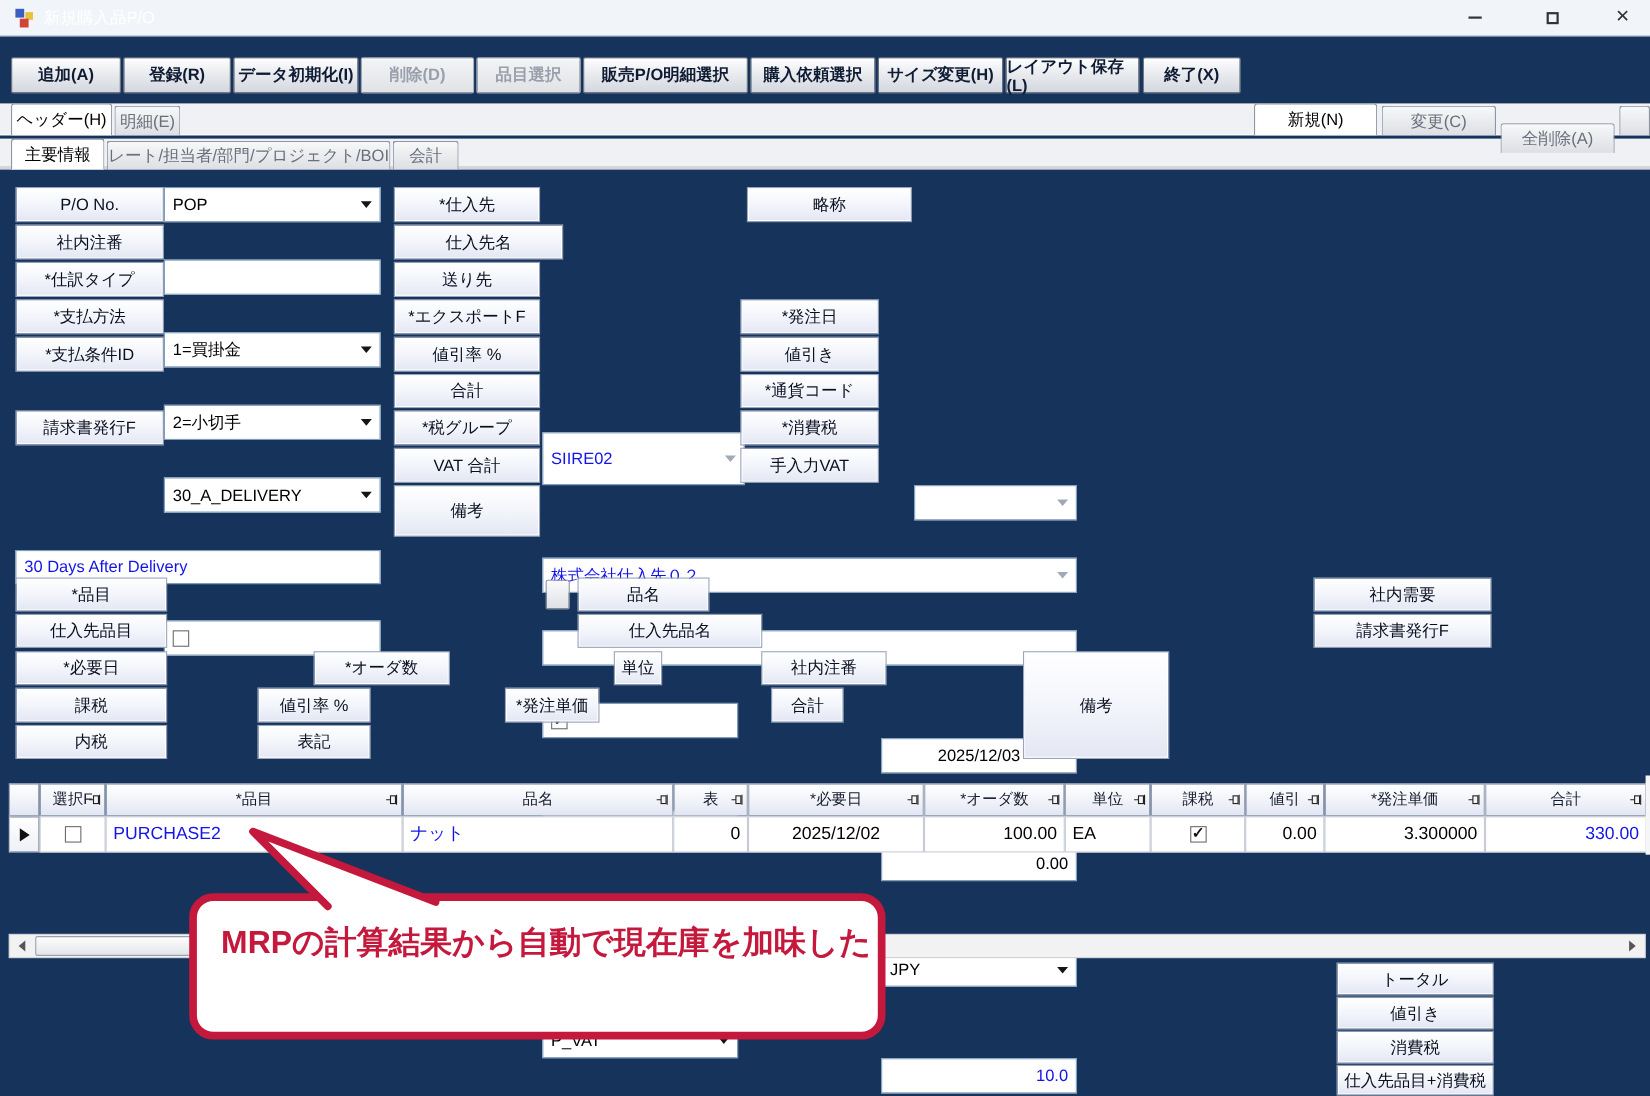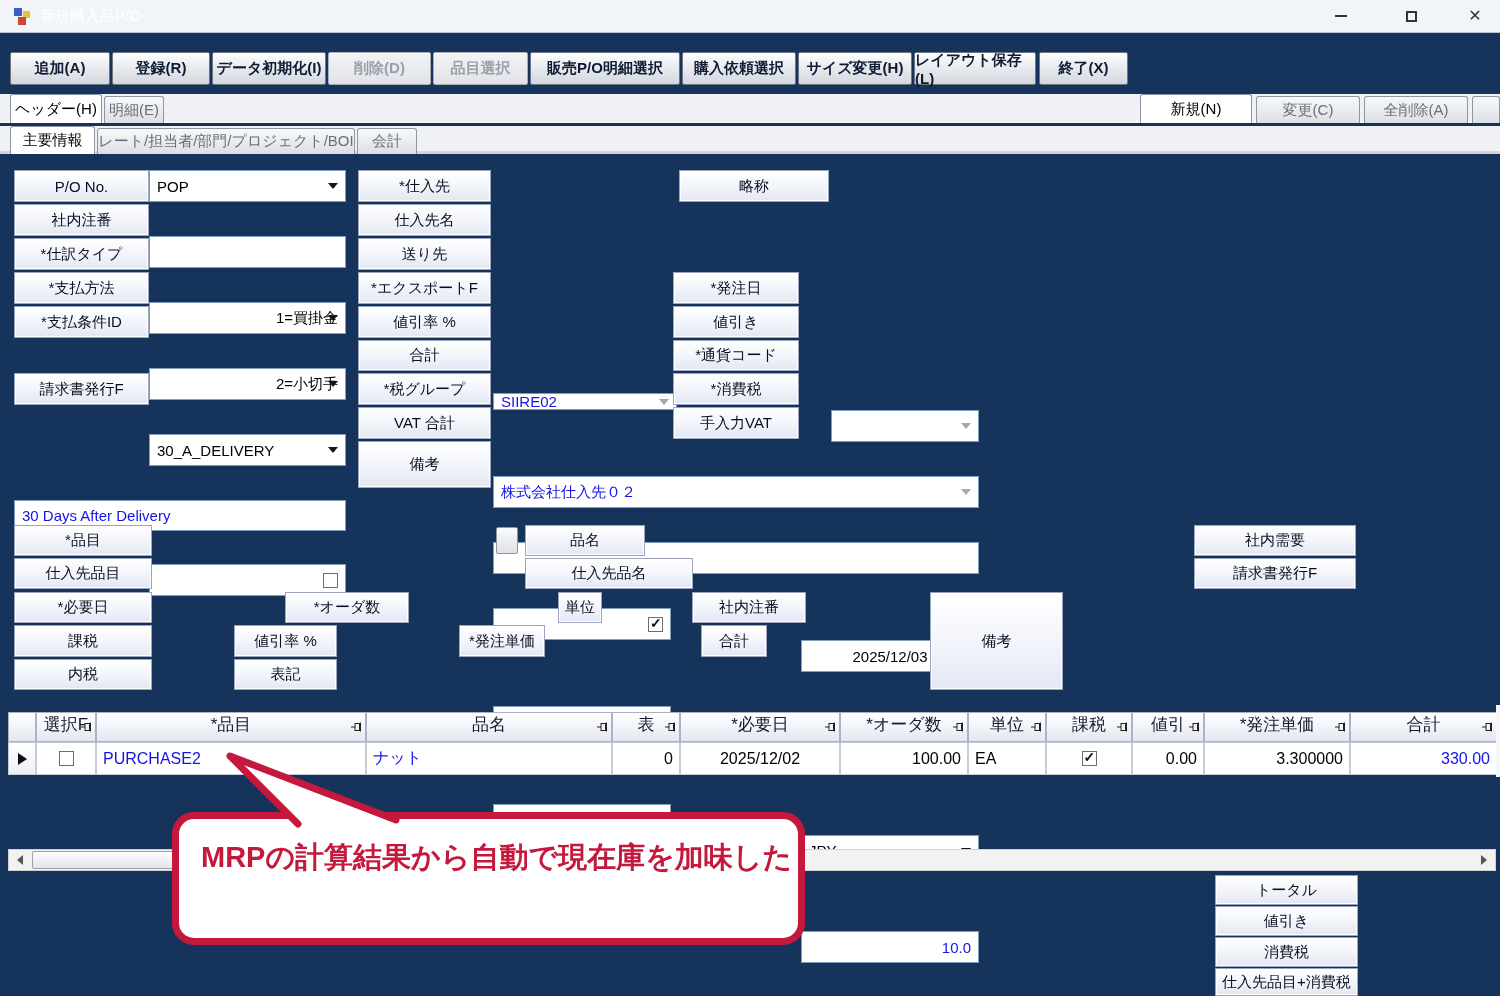--- a/index.html
+++ b/index.html
@@ -19,29 +19,29 @@
 .tbtn{top:52px;height:33px;display:flex;align-items:center;justify-content:center;font-size:15px;font-weight:700;color:#0e1b33;background:linear-gradient(180deg,#fefefe,#e9ebef 45%,#d3d7de);border:1px solid #6f7683;border-radius:2px;box-shadow:inset 0 1px 0 #fff}
 .tbtn.disabled{color:#9aa0ab;font-weight:700;background:linear-gradient(180deg,#f3f4f6,#e0e2e6);border-color:#a9afb9}
 
 .strip{background:#eff1f4}
 .tab{display:flex;align-items:center;justify-content:center;font-size:15px;border:1px solid #8d96a5;border-bottom:none;border-radius:3px 3px 0 0}
 .tab.active{background:#fff;color:#000;z-index:3}
 .tab.inactive{background:linear-gradient(180deg,#f7f8f9,#dddfe4);color:#6a707b;z-index:2}
 
 .lbl{display:flex;align-items:center;justify-content:center;font-size:15px;color:#0a0f20;background:linear-gradient(180deg,#ffffff,#f3f5fb 50%,#e3e7f3);border:1px solid #9aa5bd;box-shadow:inset 0 0 0 1px #fff}
 .val{position:relative;display:flex;align-items:center;padding:0 7px;font-size:15px;color:#000;background:#fff;border:1px solid #7f9db9}
-.val.center{justify-content:flex-end}
+.val.center{justify-content:flex-start}
 .val.num{justify-content:flex-end}
 .blue{color:#1414e6}
 .dar{position:absolute;right:7px;top:50%;margin-top:-3px;width:0;height:0;border-left:5px solid transparent;border-right:5px solid transparent;border-top:6px solid #151515}
 .dar.gray{border-top-color:#a0aab6}
 .cb{width:15px;height:15px;background:#fff;border:1px solid #6d6d6d;position:relative}
 .cb.checked::after{content:"✓";position:absolute;left:1px;top:-3px;font-size:14px;font-weight:bold;color:#101010}
 
-.gh{position:absolute;display:flex;align-items:flex-start;justify-content:center;font-size:17px;color:#14192b;background:linear-gradient(180deg,#ffffff,#f2f4fa 50%,#e2e6f2);border:1px solid #aab2c4}
+.gh{position:absolute;display:flex;align-items:center;justify-content:center;font-size:14px;color:#14192b;background:linear-gradient(180deg,#ffffff,#f2f4fa 50%,#e2e6f2);border:1px solid #aab2c4}
 .gc{position:absolute;display:flex;align-items:center;padding:0 6px;font-size:16px;background:#fff;border:1px solid #c6cbd6;color:#000}
 .gc.num{justify-content:flex-end}
 .gc.center{justify-content:center}
 .pin{position:absolute;right:3px;top:50%;margin-top:-6px}
 .rowmark{width:0;height:0;border-top:6px solid transparent;border-bottom:6px solid transparent;border-left:9px solid #101010}
 
 .sbtrack{background:#f2f2f2;border:1px solid #cfd2d8}
 .sbthumb{background:linear-gradient(180deg,#fdfdfd,#e2e5ea);border:1px solid #9aa2ae;border-radius:2px}
 .sbbtn{display:flex;align-items:center;justify-content:center;background:#f2f2f2}
 .tleft{width:0;height:0;border-top:5px solid transparent;border-bottom:5px solid transparent;border-right:6px solid #555}
@@ -80,21 +80,21 @@
 <div class="abs tbtn" style="left:682px;width:114px">購入依頼選択</div>
 <div class="abs tbtn" style="left:798px;width:114px">サイズ変更(H)</div>
 <div class="abs tbtn" style="left:914px;width:122px">レイアウト保存(L)</div>
 <div class="abs tbtn" style="left:1039px;width:89px">終了(X)</div>
 
 <div class="abs strip" style="left:0;top:94px;width:1500px;height:29px;border-bottom:1px solid #fbfbfc"></div>
 <div class="abs tab active" style="left:10px;top:94px;width:92px;height:29px">ヘッダー(H)</div>
 <div class="abs tab inactive" style="left:104px;top:96px;width:60px;height:27px">明細(E)</div>
 <div class="abs tab active" style="left:1140px;top:94px;width:112px;height:29px">新規(N)</div>
 <div class="abs tab inactive" style="left:1256px;top:96px;width:104px;height:27px">変更(C)</div>
-<div class="abs tab inactive" style="left:1364px;top:96px;width:104px;height:27px">全削除(A)</div>
+<div class="abs tab inactive" style="left:1364px;top:112px;width:104px;height:27px">全削除(A)</div>
 <div class="abs tab inactive" style="left:1472px;top:96px;width:28px;height:27px"></div>
 
 <div class="abs strip" style="left:0;top:126px;width:1500px;height:28px;border-bottom:3px solid #d2d5db"></div>
 <div class="abs tab active" style="left:10px;top:126px;width:85px;height:28px">主要情報</div>
 <div class="abs tab inactive" style="left:97px;top:128px;width:258px;height:26px">レート/担当者/部門/プロジェクト/BOI</div>
 <div class="abs tab inactive" style="left:357px;top:128px;width:60px;height:26px">会計</div>
 
 <div class="abs lbl" style="left:14px;top:170px;width:135px;height:32px">P/O No.</div>
 <div class="abs val" style="left:149px;top:170px;width:197px;height:32px">
     <span>POP</span>
@@ -127,31 +127,31 @@
 <div class="abs val" style="left:14px;top:340px;width:332px;height:31px">
     <span class="blue">30 Days After Delivery</span>
   </div>
 
 <div class="abs lbl" style="left:14px;top:373px;width:135px;height:32px">請求書発行F</div>
 <div class="abs val center" style="left:149px;top:373px;width:197px;height:32px">
     <span class="cb"></span>
   </div>
 
 <div class="abs lbl" style="left:358px;top:170px;width:133px;height:32px">*仕入先</div>
-<div class="abs val" style="left:493px;top:170px;width:184px;height:17px">
+<div class="abs val" style="left:493px;top:170px;width:184px;height:48px">
     <span class="blue">SIIRE02</span>
     <span class="dar gray"></span>
   </div>
 <div class="abs lbl" style="left:679px;top:170px;width:150px;height:32px">略称</div>
 <div class="abs val" style="left:831px;top:170px;width:148px;height:32px">
     <span></span>
     <span class="dar gray"></span>
   </div>
 
-<div class="abs lbl" style="left:358px;top:204px;width:133px;height:32px">仕入先名</div>
+<div class="abs lbl" style="left:358px;top:204px;width:154px;height:32px">仕入先名</div>
 <div class="abs val" style="left:493px;top:204px;width:486px;height:32px">
     <span class="blue">株式会社仕入先０２</span>
     <span class="dar gray"></span>
   </div>
 
 <div class="abs lbl" style="left:358px;top:238px;width:133px;height:32px">送り先</div>
 <div class="abs val" style="left:493px;top:238px;width:486px;height:32px">
     <span></span>
   </div>
 

